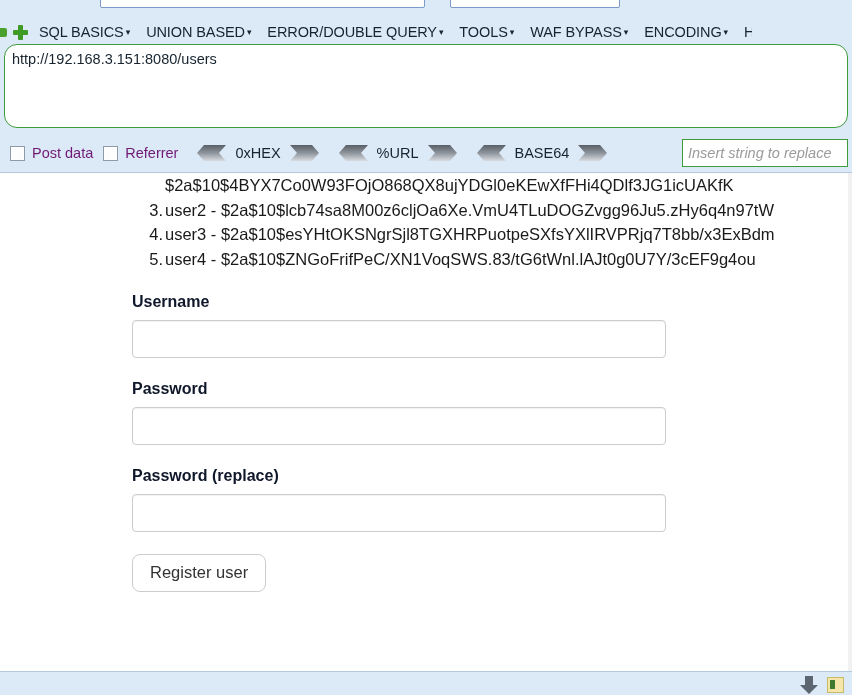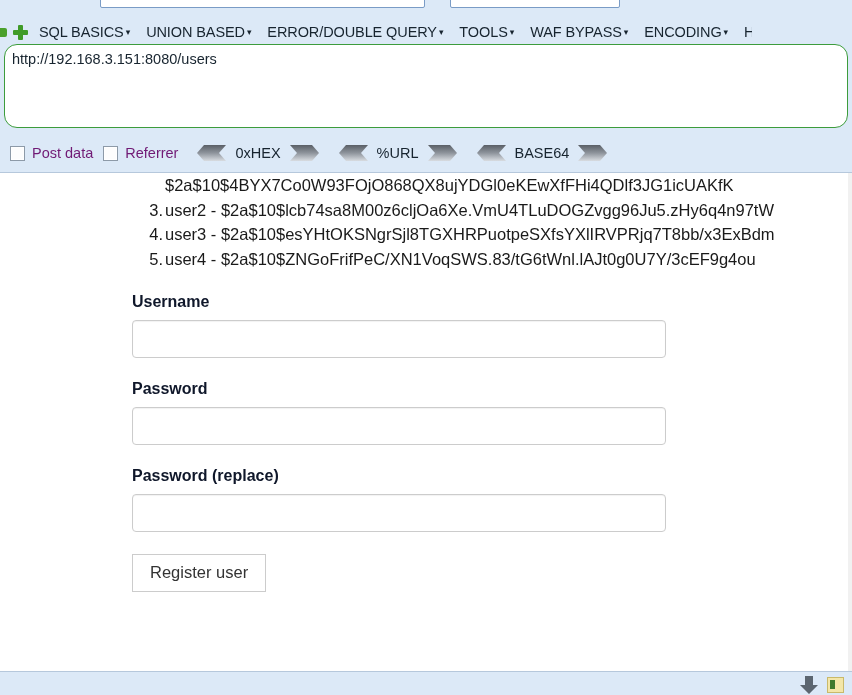--- a/index.html
+++ b/index.html
@@ -231,21 +231,21 @@
     font-size: 15px;
     font-family: "Liberation Sans", sans-serif;
     color: #333;
     outline: none;
     margin-bottom: 22px;
     box-shadow: inset 0 1px 1px rgba(0,0,0,.055);
   }
   .btn-register {
     display: inline-block;
     border: 1px solid #cccccc;
-    border-radius: 0;
+    border-radius: 8px;
     background: #ffffff;
     color: #333333;
     font-size: 16.5px;
     font-family: "Liberation Sans", sans-serif;
     padding: 8px 17px;
     cursor: default;
     line-height: 1.2;
   }
 
   
@@ -379,20 +379,21 @@
         <svg class="arrow" viewBox="0 0 30 16">
           <path d="M8 0 H30 L23 8 L30 16 H8 L1 8 Z" fill="url(#gL1)"></path>
         </svg>
         <span class="lbl">BASE64</span>
         <svg class="arrow" viewBox="0 0 30 16">
           <path d="M0 0 H22 L29 8 L22 16 H0 L7 8 Z" fill="url(#gR1)"></path>
         </svg>
       </div>
     </div>
 
+    <input class="hb-replace" type="text" spellcheck="false" placeholder="Insert string to replace" style="">
   </div>
 
   <div class="page">
 
     <ol class="user-list">
       <li class="partial">
         
         <span>$2a$10$4BYX7Co0W93FOjO868QX8ujYDGl0eKEwXfFHi4QDlf3JG1icUAKfK</span>
       </li>
       <li>

